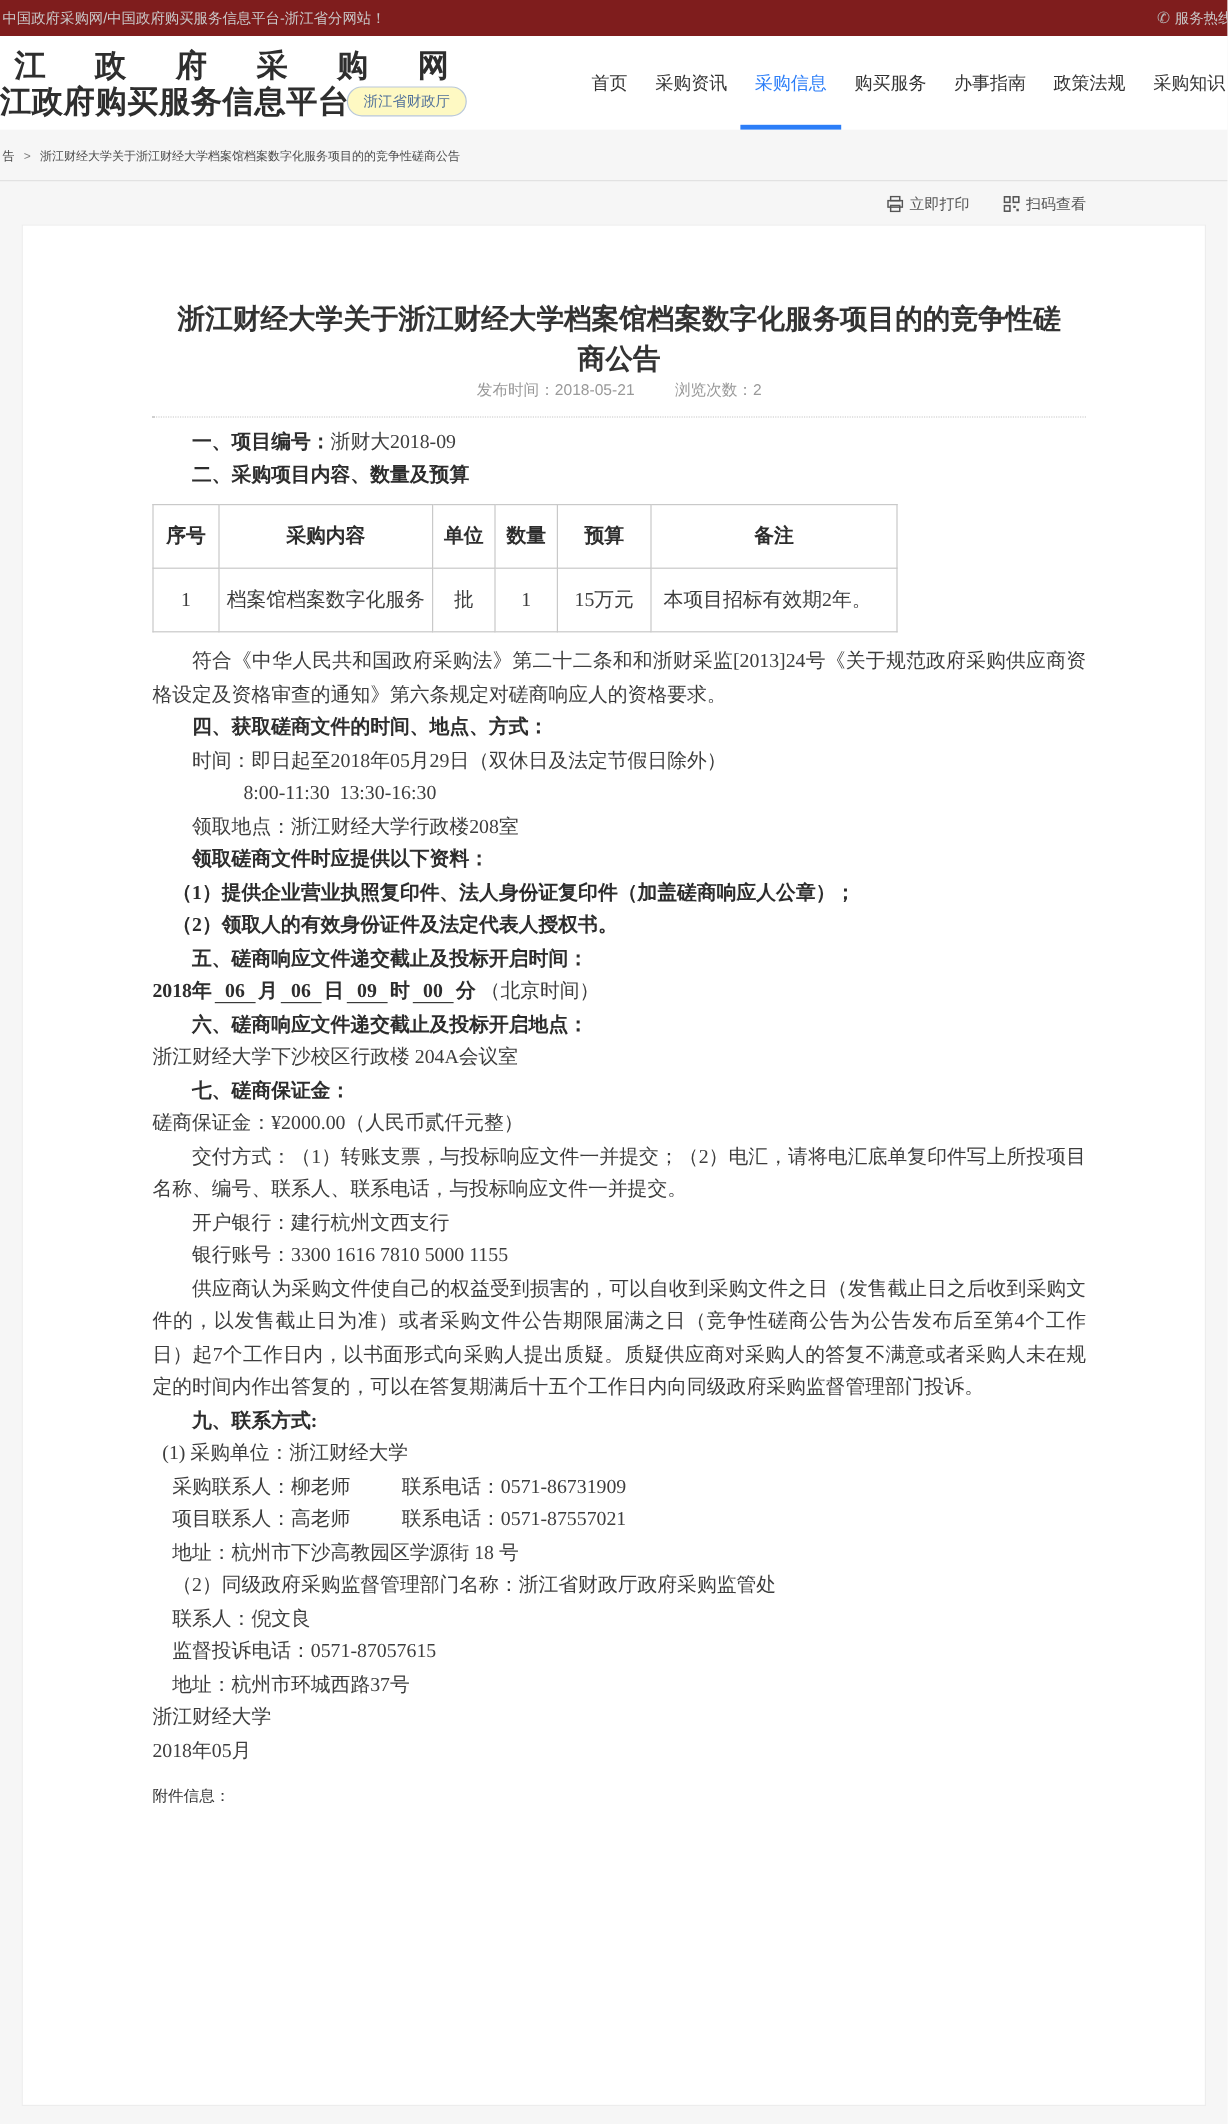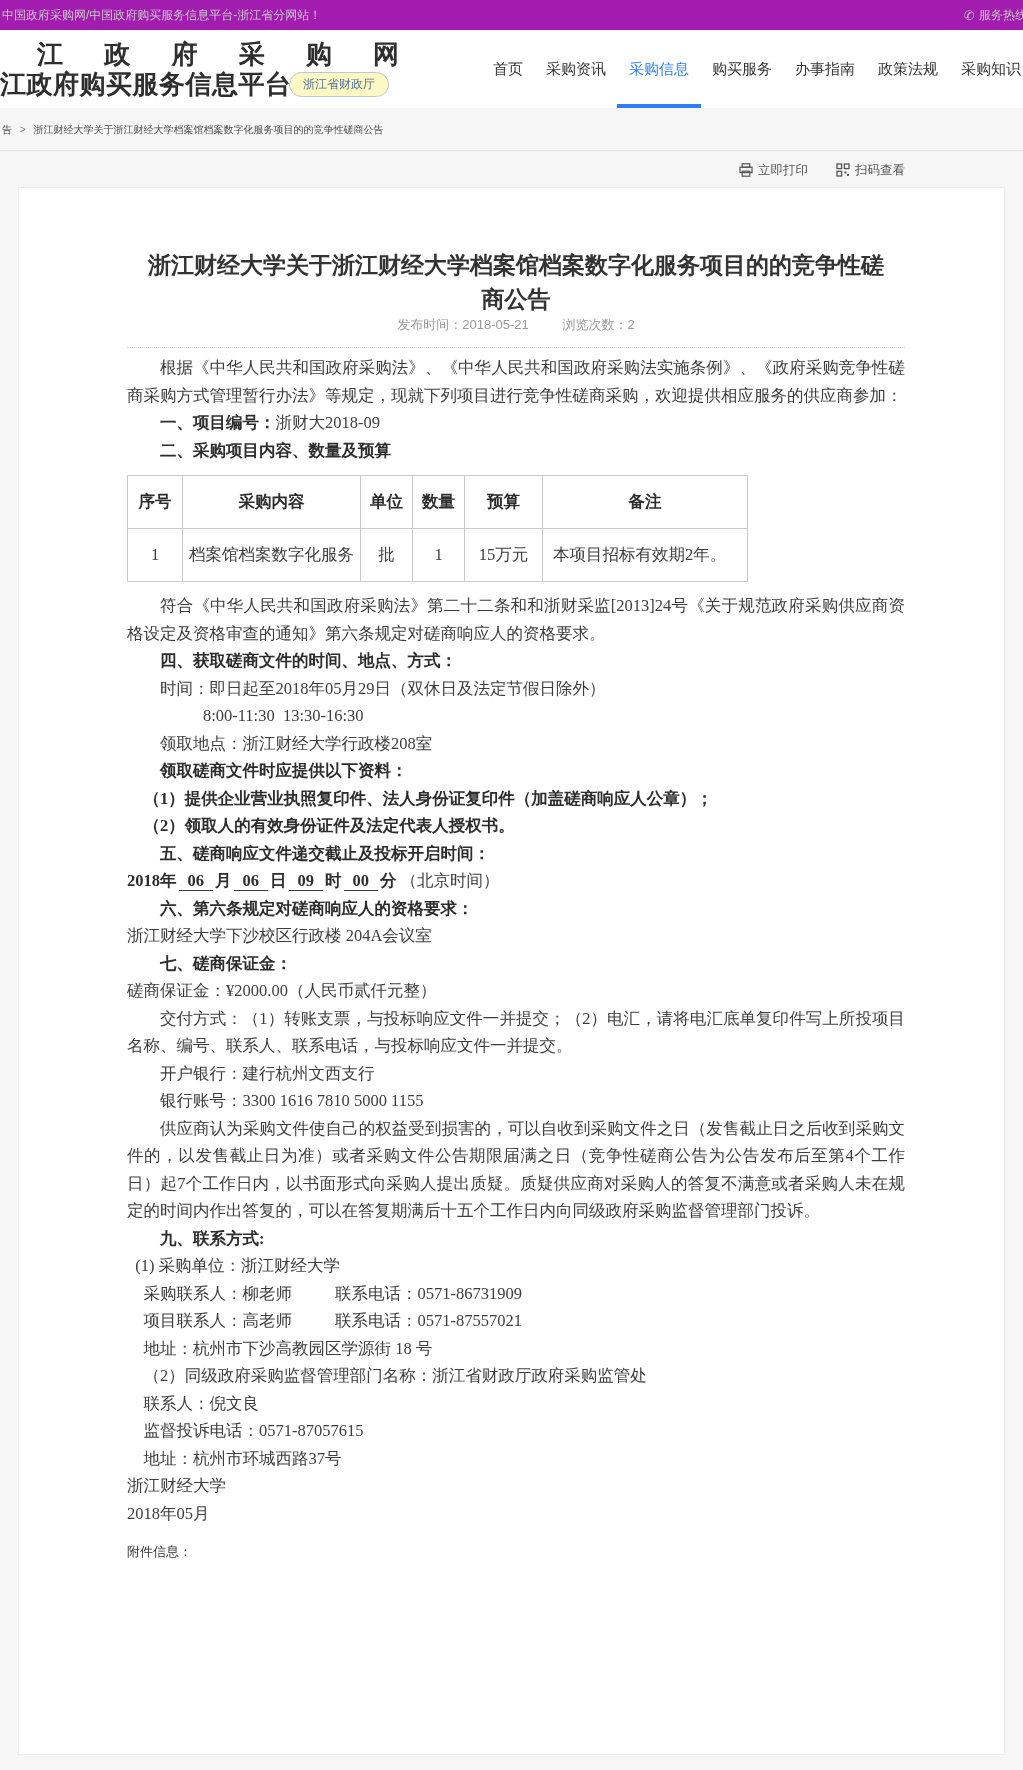--- a/index.html
+++ b/index.html
@@ -4,32 +4,32 @@
 <style>
   * { margin:0; padding:0; box-sizing:border-box; }
   html,body { width:1023px; }
   body {
     font-family:"Liberation Sans","DejaVu Sans",sans-serif;
     background:#f6f6f6; color:#333;
     width:1023px; height:1770px; overflow:hidden; position:relative;
   }
   
   .topbar {
-    height:30px; background:#a21caf; color:#c9c9c9; font-size:12px;
+    height:30px; background:#7f1d1d; color:#c9c9c9; font-size:12px;
     display:flex; justify-content:space-between; align-items:center;
     padding:0 0 0 2px;
   }
   .topbar-right { display:flex; align-items:center; gap:4px; margin-right:-4px; white-space:nowrap; }
   .phone-ico { font-size:13px; color:#b5b5b5; }
   
   .site-header { height:78px; background:#fff; position:relative; }
   .logo { position:absolute; left:0; top:9px; cursor:pointer; }
   .logo-l1 {
     font-size:26px; font-weight:700; color:#2e2e2e;
-    letter-spacing:17px; margin-left:37px; line-height:30px; white-space:nowrap;
+    letter-spacing:17px; margin-left:12px; line-height:30px; white-space:nowrap;
   }
   .logo-l2 {
     font-size:26px; font-weight:700; color:#2e2e2e;
     letter-spacing:0.5px; line-height:30px; white-space:nowrap;
   }
   .badge {
     position:absolute; left:289px; top:42px;
     border:1px solid #b9c8da; color:#51719a; background:#fef9c3;
     font-size:12px; padding:3px 13px; border-radius:13px; white-space:nowrap;
   }
@@ -167,21 +167,20 @@
 
 <main class="card">
   <h1 class="article-title">浙江财经大学关于浙江财经大学档案馆档案数字化服务项目的的竞争性磋商公告</h1>
   <div class="meta">
     <span>发布时间：</span><span>2018-05-21</span>
     <span class="views">浏览次数：</span><span>2</span>
   </div>
   <div class="dotline"></div>
 
   <div class="doc">
-    <p class="ind2">根据《中华人民共和国政府采购法》、《中华人民共和国政府采购法实施条例》、《政府采购竞争性磋商采购方式管理暂行办法》等规定，现就下列项目进行竞争性磋商采购，欢迎提供相应服务的供应商参加：</p>
 
     <p class="ind2"><span class="b">一、项目编号：</span><span>浙财大2018-09</span></p>
 
     <p class="ind2"><span class="b">二、采购项目内容、数量及预算</span></p>
 
     <table class="ptable">
       <colgroup>
           <col style="width:55px">
           <col style="width:178px">
           <col style="width:52px">
@@ -217,21 +216,21 @@
     <p class="ind2">时间：即日起至2018年05月29日（双休日及法定节假日除外）</p>
     <p class="ind45 pre">8:00-11:30  13:30-16:30</p>
     <p class="ind2">领取地点：浙江财经大学行政楼208室</p>
     <p class="ind2"><span class="b">领取磋商文件时应提供以下资料：</span></p>
     <p class="ind1"><span class="b">（1）提供企业营业执照复印件、法人身份证复印件（加盖磋商响应人公章）；</span></p>
     <p class="ind1"><span class="b">（2）领取人的有效身份证件及法定代表人授权书。</span></p>
 
     <p class="ind2"><span class="b">五、磋商响应文件递交截止及投标开启时间：</span></p>
     <p class="ind0"><span class="b">2018年</span><span class="b u">06</span><span class="b">月</span><span class="b u">06</span><span class="b">日</span><span class="b u">09</span><span class="b">时</span><span class="b u">00</span><span class="b">分</span><span class="tz">（北京时间）</span></p>
 
-    <p class="ind2"><span class="b">六、第六条规定对磋商响应人的资格要求：</span></p>
+    <p class="ind2"><span class="b">六、磋商响应文件递交截止及投标开启地点：</span></p>
     <p class="ind0">浙江财经大学下沙校区行政楼 204A会议室</p>
 
     <p class="ind2"><span class="b">七、磋商保证金：</span></p>
     <p class="ind0">磋商保证金：¥2000.00（人民币贰仟元整）</p>
     <p class="ind2">交付方式：（1）转账支票，与投标响应文件一并提交；（2）电汇，请将电汇底单复印件写上所投项目名称、编号、联系人、联系电话，与投标响应文件一并提交。</p>
     <p class="ind2">开户银行：建行杭州文西支行</p>
     <p class="ind2">银行账号：3300 1616 7810 5000 1155</p>
 
     <p class="ind2">供应商认为采购文件使自己的权益受到损害的，可以自收到采购文件之日（发售截止日之后收到采购文件的，以发售截止日为准）或者采购文件公告期限届满之日（竞争性磋商公告为公告发布后至第4个工作日）起7个工作日内，以书面形式向采购人提出质疑。质疑供应商对采购人的答复不满意或者采购人未在规定的时间内作出答复的，可以在答复期满后十五个工作日内向同级政府采购监督管理部门投诉。</p>
 

